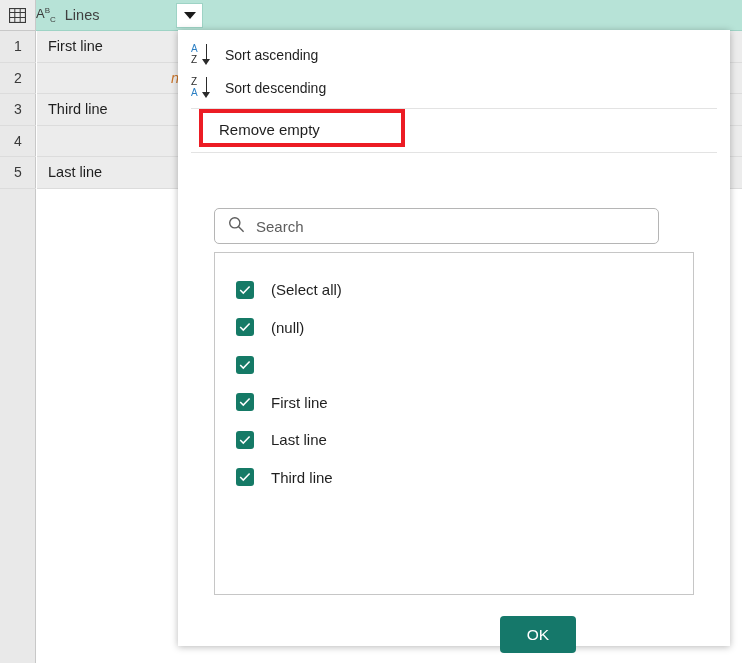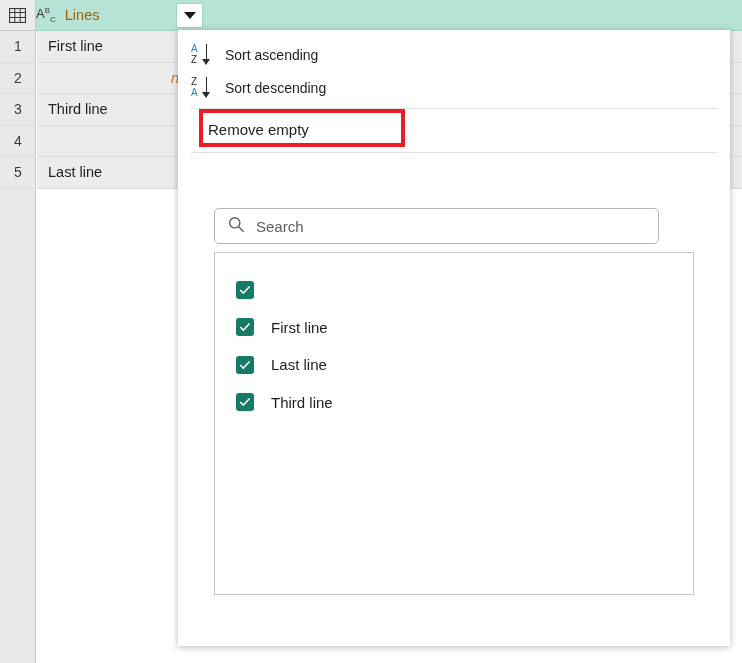--- a/index.html
+++ b/index.html
@@ -60,21 +60,21 @@
     color: #3b3b3b;
     margin-right: 9px;
     letter-spacing: 0px;
     display: inline-block;
     line-height: 1;
   }
   .type-icon sup { font-size: 8px; vertical-align: super; }
   .type-icon sub { font-size: 8px; vertical-align: sub; }
   .col-title {
     font-size: 14.5px;
-    color: #a16207;
+    color: #404040;
   }
   .filter-btn {
     position: absolute;
     left: 140px;
     top: 3px;
     width: 27px;
     height: 25px;
     background: #ffffff;
     border: 1px solid #9ed3c5;
     display: flex;
@@ -211,21 +211,21 @@
   .highlight-box {
     position: absolute;
     left: 21px;
     top: 79px;
     width: 206px;
     height: 38px;
     border: 4px solid #ec1c24;
     box-sizing: border-box;
     pointer-events: none;
   }
-  .menu-item.remove-empty { padding-left: 30px; }
+  .menu-item.remove-empty { padding-left: 41px; }
   .menu-item.remove-empty .mi-label { font-size: 15px; }
 
   .chevron-right {
     position: absolute;
     right: 22px;
     top: 50%;
     transform: translateY(-50%);
   }
 
   
@@ -421,21 +421,37 @@
         <line x1="10.4" y1="10.6" x2="15.6" y2="15.8" stroke="#5d5d5d" stroke-width="1.4"></line>
       </svg>
     </span>
     <span class="sb-label">Search</span>
   </div>
 
   <div class="list-box">
 
     <div style="height:18px"></div>
 
-
+    <div class="list-item">
+      <span class="cbx">
+        <svg width="12" height="10" viewBox="0 0 12 10">
+            <polyline points="1.2,5 4.3,8.1 10.6,1.6" fill="none" stroke="#ffffff" stroke-width="1.5"></polyline>
+          </svg>
+      </span>
+      <span class="li-label">(Select all)</span>
+    </div>
+
+    <div class="list-item">
+      <span class="cbx">
+        <svg width="12" height="10" viewBox="0 0 12 10">
+            <polyline points="1.2,5 4.3,8.1 10.6,1.6" fill="none" stroke="#ffffff" stroke-width="1.5"></polyline>
+          </svg>
+      </span>
+      <span class="li-label">(null)</span>
+    </div>
 
     <div class="list-item">
       <span class="cbx">
         <svg width="12" height="10" viewBox="0 0 12 10">
             <polyline points="1.2,5 4.3,8.1 10.6,1.6" fill="none" stroke="#ffffff" stroke-width="1.5"></polyline>
           </svg>
       </span>
       <span class="li-label"></span>
     </div>
 
@@ -461,14 +477,15 @@
       <span class="cbx">
         <svg width="12" height="10" viewBox="0 0 12 10">
             <polyline points="1.2,5 4.3,8.1 10.6,1.6" fill="none" stroke="#ffffff" stroke-width="1.5"></polyline>
           </svg>
       </span>
       <span class="li-label">Third line</span>
     </div>
 
   </div>
 
+  <button class="btn-ok">OK</button>
 
 </div>
 
 </body></html>

